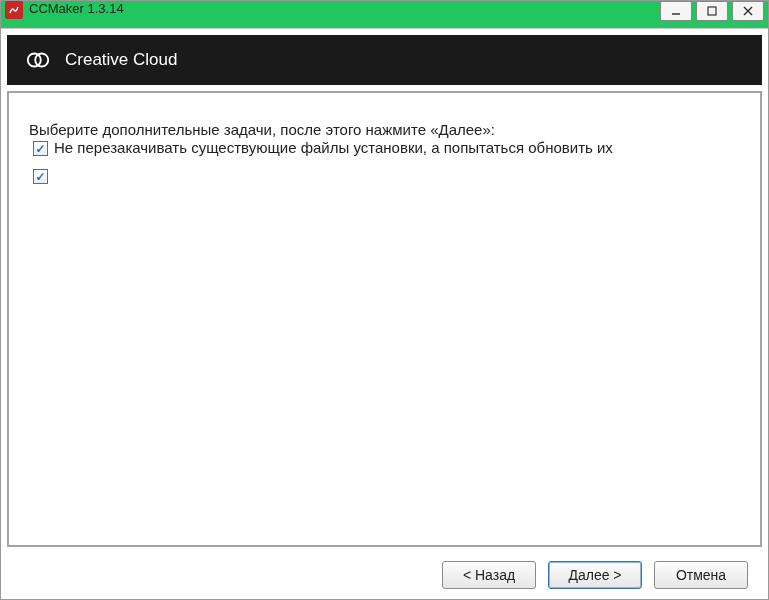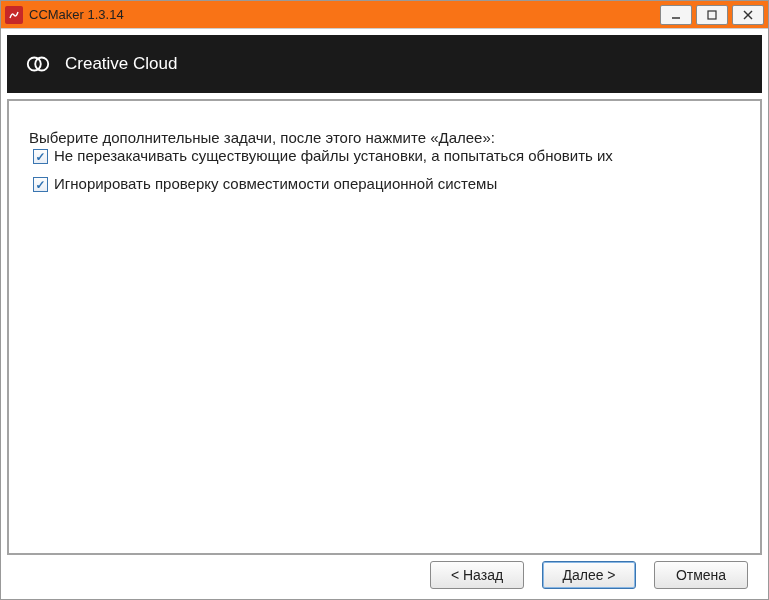--- a/index.html
+++ b/index.html
@@ -14,23 +14,23 @@
   }
   .window {
     width: 769px;
     height: 600px;
     border: 1px solid #999;
     background: #fff;
     position: relative;
   }
   .titlebar {
     height: 28px;
-    background: #f97316;
-    display: flex;
-    align-items: center;
+    background: #22c55e;
+    display: flex;
+    align-items: flex-start;
     padding: 0 4px;
     border-bottom: 1px solid #ccc;
   }
   .titlebar .app-icon {
     width: 18px;
     height: 18px;
     background: #c62828;
     border-radius: 2px;
     margin-right: 6px;
     display: flex;
@@ -55,21 +55,21 @@
     display: flex;
     align-items: center;
     justify-content: center;
     font-size: 11px;
     color: #333;
     cursor: pointer;
   }
   .win-btn svg { display: block; }
 
   .banner {
-    height: 58px;
+    height: 50px;
     margin: 6px 6px 0 6px;
     background: #1a1a1a;
     display: flex;
     align-items: center;
     padding-left: 18px;
     gap: 14px;
   }
   .banner .cc-icon {
     width: 26px;
     height: 26px;
@@ -118,22 +118,23 @@
     font-size: 12px;
     line-height: 1;
     font-weight: bold;
   }
   .checkbox-label { line-height: 1.35; }
 
   .footer {
     margin: 0 6px;
     height: 44px;
     display: flex;
+    align-items: center;
     justify-content: flex-end;
-    gap: 18px;
+    gap: 12px;
     padding-right: 14px;
   }
   .btn {
     min-width: 94px;
     height: 28px;
     border: 1px solid #8a8a8a;
     background: linear-gradient(#fdfdfd,#e6e6e6);
     border-radius: 3px;
     font-size: 14px;
     color: #222;
@@ -197,21 +198,20 @@
       <div class="checkbox">
         <span class="mark">✓</span>
       </div>
       <span class="checkbox-label">Не перезакачивать существующие файлы установки, а попытаться обновить их</span>
     </div>
 
     <div class="checkbox-row">
       <div class="checkbox">
         <span class="mark">✓</span>
       </div>
-      <span class="checkbox-label">Игнорировать проверку совместимости операционной системы</span>
     </div>
   </div>
 
   <div class="footer">
     <div class="btn">&lt; Назад</div>
     <div class="btn default">Далее &gt;</div>
     <div class="btn">Отмена</div>
   </div>
 
 </div>

